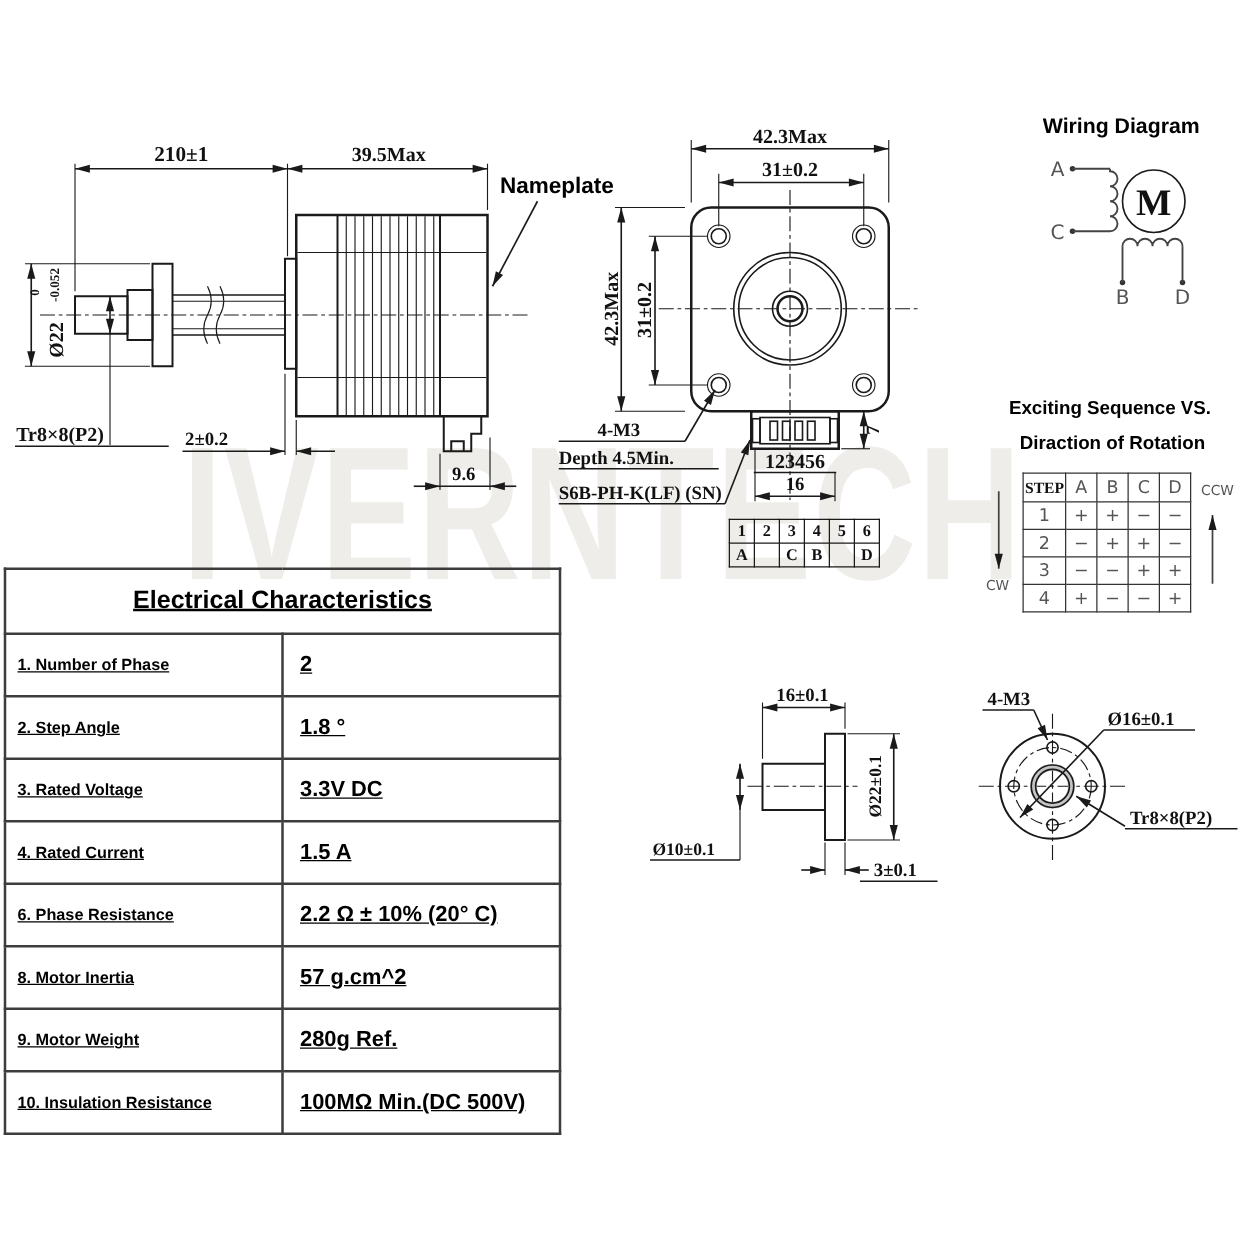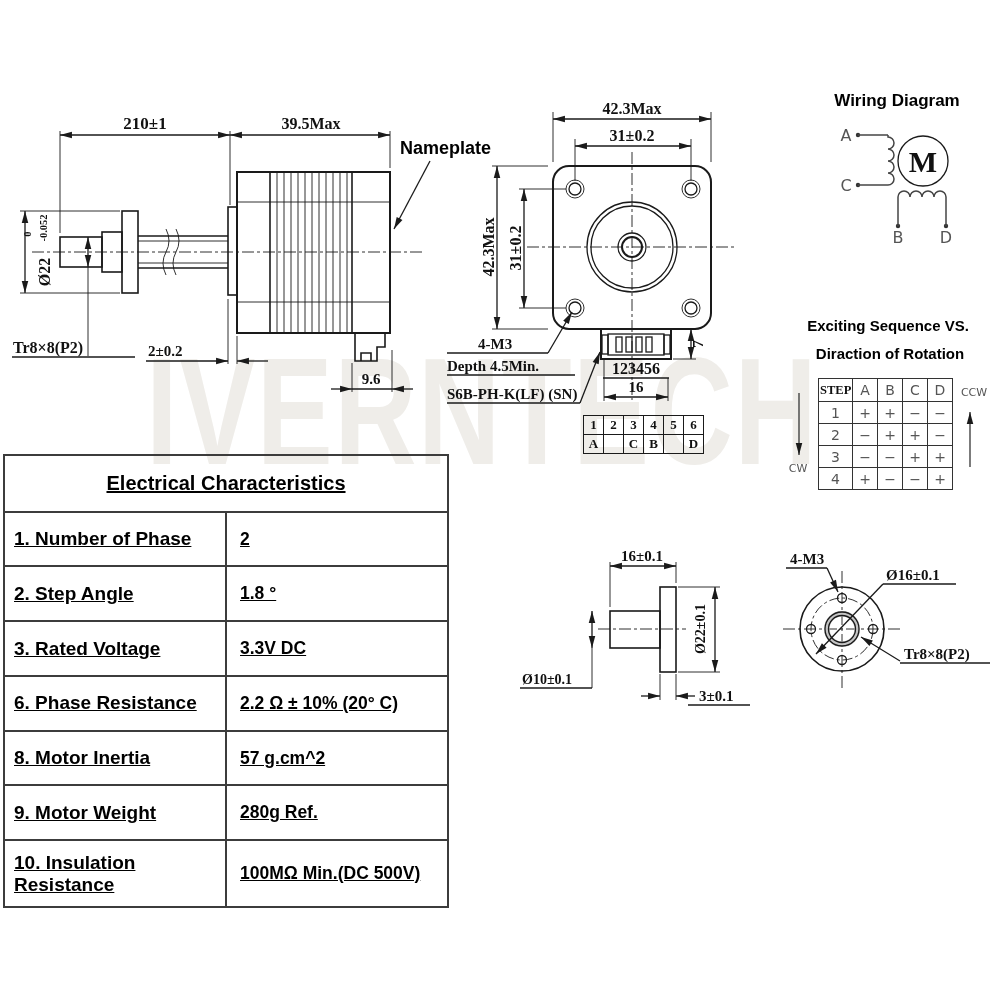--- a/index.html
+++ b/index.html
@@ -15,21 +15,21 @@
   .thin{stroke-width:0.9;}
   .cl{stroke:#1a1a1a;stroke-width:0.9;fill:none;stroke-dasharray:12 3 3 3;}
   .cad{font-family:"Liberation Serif", serif;font-weight:700;fill:#111;}
   .sans{font-family:"Liberation Sans", sans-serif;font-weight:700;fill:#000;}
   .lite{font-family:"DejaVu Sans", sans-serif;font-weight:400;fill:#555;}
   table{border-collapse:collapse;position:absolute;z-index:2;table-layout:fixed;background:transparent;}
   
   #elec{left:3px;top:454px;width:446px;height:454px;text-decoration:underline;}
   #elec th,#elec td{border:2px solid #3c3c3c;padding:0;}
   #elec th{font-size:20px;font-weight:700;text-align:center;height:37px;font-family:"Liberation Sans",sans-serif;}
-  #elec td.lbl{font-size:19px;font-weight:700;text-align:left;padding-left:9px;font-family:"Liberation Sans",sans-serif;}
+  #elec td.lbl{font-size:13px;font-weight:700;text-align:left;padding-left:9px;font-family:"Liberation Sans",sans-serif;}
   #elec td.val{font-size:17.5px;font-weight:700;text-align:left;padding-left:13px;font-family:"Liberation Sans",sans-serif;}
   #elec tr{height:37.7px;}
   
   #pins{left:583px;top:415px;width:102px;height:34px;}
   #pins td{border:1.6px solid #1a1a1a;width:17px;height:15px;text-align:center;
            font-family:"Liberation Serif",serif;font-weight:700;font-size:13px;color:#111;}
   
   #seq{left:818px;top:378px;width:134px;height:107px;}
   #seq td{border:1.3px solid #333;text-align:center;height:19px;
           font-family:"DejaVu Sans",sans-serif;color:#555;font-size:14px;font-weight:400;}
@@ -389,20 +389,24 @@
         </tr>
     <tr>
       <td class="lbl">2. Step Angle</td>
       <td class="val">1.8 °</td>
         </tr>
     <tr>
       <td class="lbl">3. Rated Voltage</td>
       <td class="val">3.3V DC</td>
         </tr>
     <tr>
+      <td class="lbl">4. Rated Current</td>
+      <td class="val">1.5 A</td>
+        </tr>
+    <tr>
       <td class="lbl">6. Phase Resistance</td>
       <td class="val">2.2 Ω ± 10%  (20° C)</td>
         </tr>
     <tr>
       <td class="lbl">8. Motor Inertia</td>
       <td class="val">57 g.cm^2</td>
         </tr>
     <tr>
       <td class="lbl">9. Motor Weight</td>
       <td class="val">280g Ref.</td>

